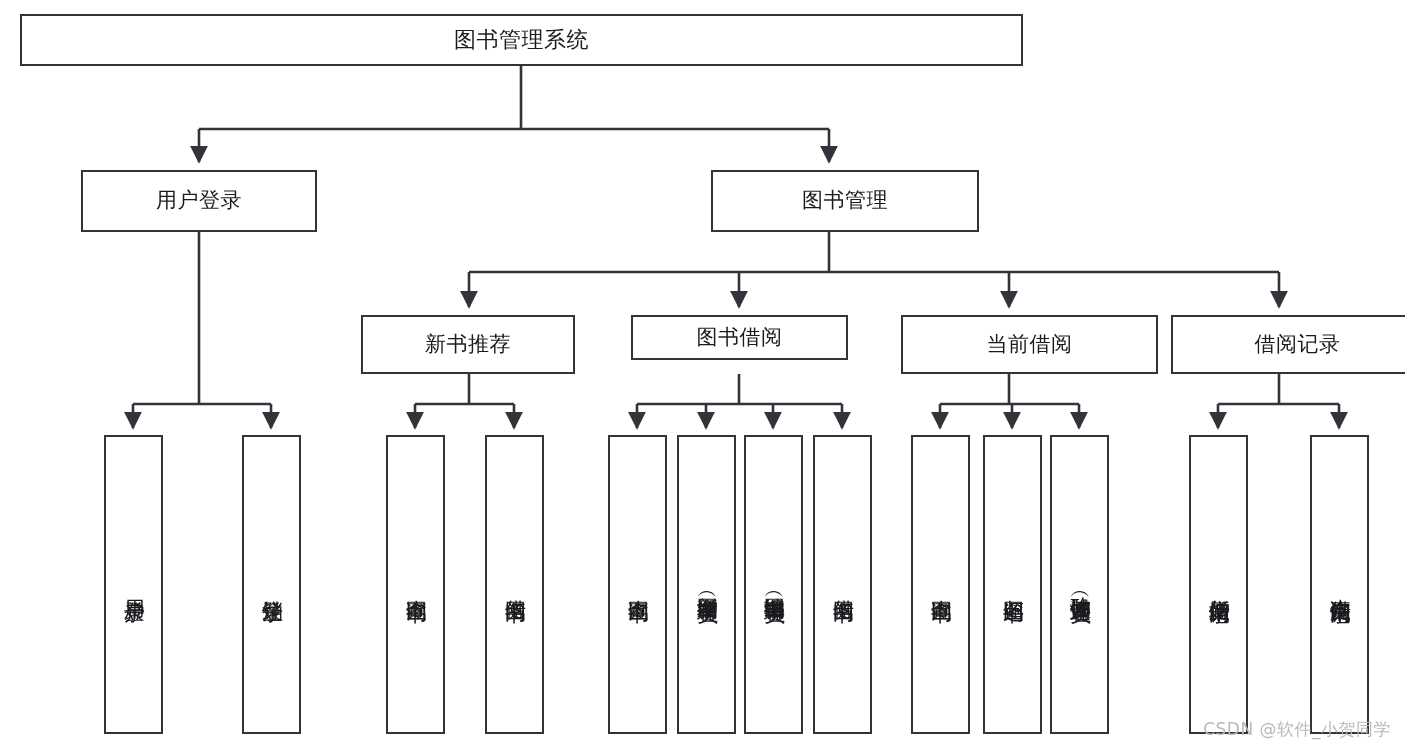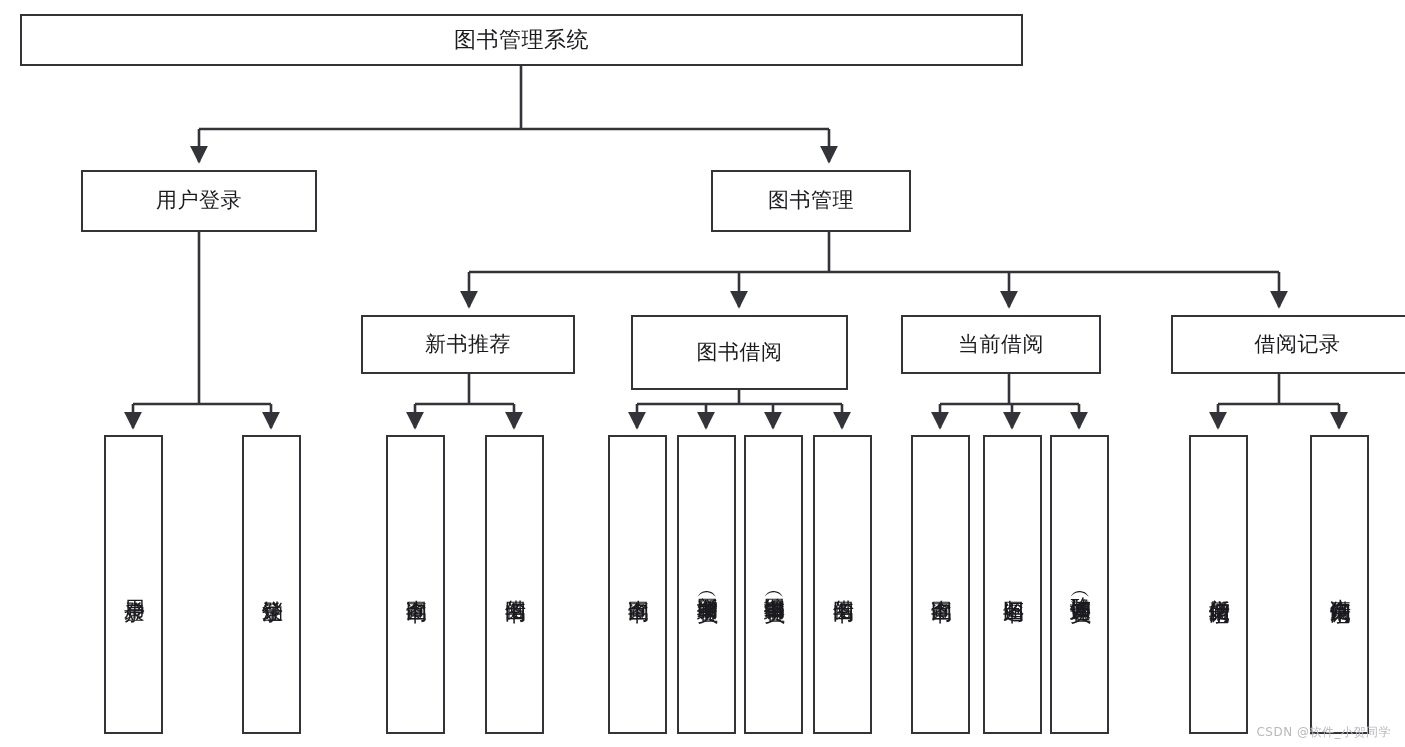--- a/index.html
+++ b/index.html
@@ -52,21 +52,21 @@
     padding: 4px 0;
     text-align: center;
   }
   .node-root {
     font-size: 22px;
   }
   .watermark {
     position: absolute;
     right: 14px;
     bottom: 6px;
-    font-size: 12px;
+    font-size: 17px;
     color: #b9b9bd;
     white-space: nowrap;
     letter-spacing: 0.5px;
   }
 </style>
 </head>
 <body>
 
 <div id="canvas">
 
@@ -116,25 +116,25 @@
       <path d="M 1279 374 L 1279 404"></path>
       <path d="M 1218 404 L 1339 404"></path>
       <path d="M 1218 404 L 1218 428" marker-end="url(#arrow)"></path>
       <path d="M 1339 404 L 1339 428" marker-end="url(#arrow)"></path>
     </g>
   </svg>
 
   <div class="node node-h node-root" style="left:20px;top:14px;width:1003px;height:52px;">图书管理系统</div>
 
   <div class="node node-h" style="left:81px;top:170px;width:236px;height:62px;">用户登录</div>
-  <div class="node node-h" style="left:711px;top:170px;width:200px;height:62px;">图书管理</div>
+  <div class="node node-h" style="left:711px;top:170px;width:268px;height:62px;">图书管理</div>
 
   <div class="node node-h" style="left:361px;top:315px;width:214px;height:59px;">新书推荐</div>
-  <div class="node node-h" style="left:631px;top:315px;width:217px;height:75px;">图书借阅</div>
-  <div class="node node-h" style="left:901px;top:315px;width:200px;height:59px;text-align:center;">当前借阅</div>
+  <div class="node node-h" style="left:631px;top:315px;width:217px;height:45px;">图书借阅</div>
+  <div class="node node-h" style="left:901px;top:315px;width:257px;height:59px;text-align:center;">当前借阅</div>
   <div class="node node-h" style="left:1171px;top:315px;width:253px;height:59px;">借阅记录</div>
 
   <div class="node node-v" style="left:104px;top:435px;width:59px;height:299px;">用户登录</div>
   <div class="node node-v" style="left:242px;top:435px;width:59px;height:299px;">注销登录</div>
 
   <div class="node node-v" style="left:386px;top:435px;width:59px;height:299px;">查询图书</div>
   <div class="node node-v" style="left:485px;top:435px;width:59px;height:299px;">借阅图书</div>
 
   <div class="node node-v" style="left:608px;top:435px;width:59px;height:299px;">查询图书</div>
   <div class="node node-v" style="left:677px;top:435px;width:59px;height:299px;">新增图书（管理员）</div>

